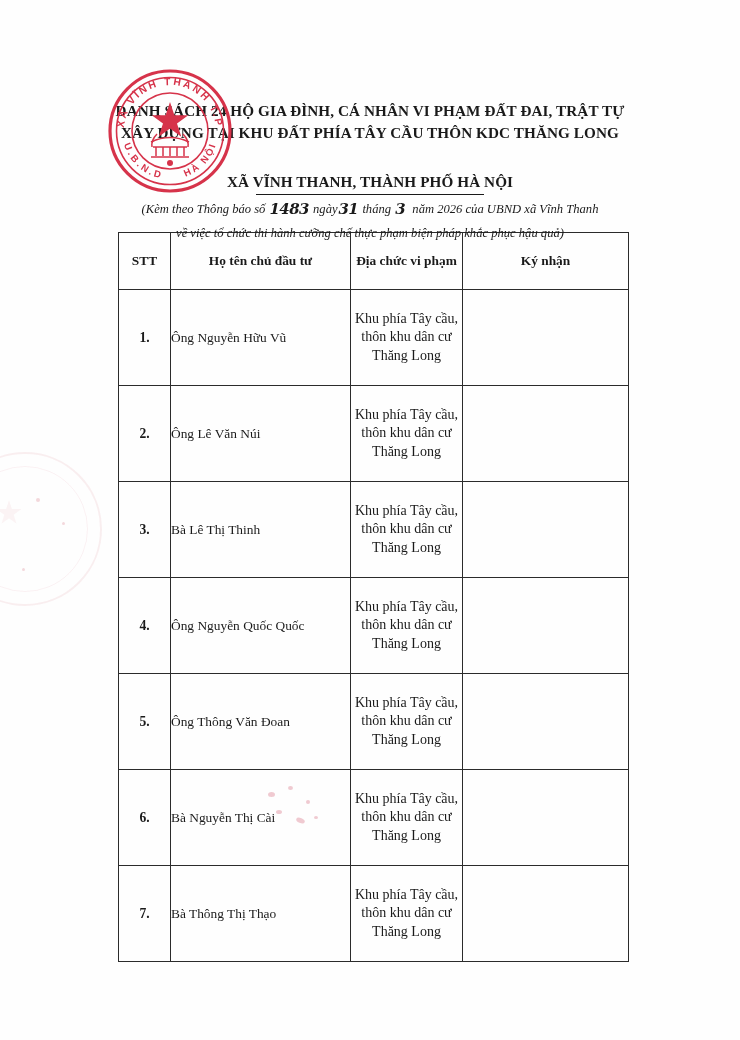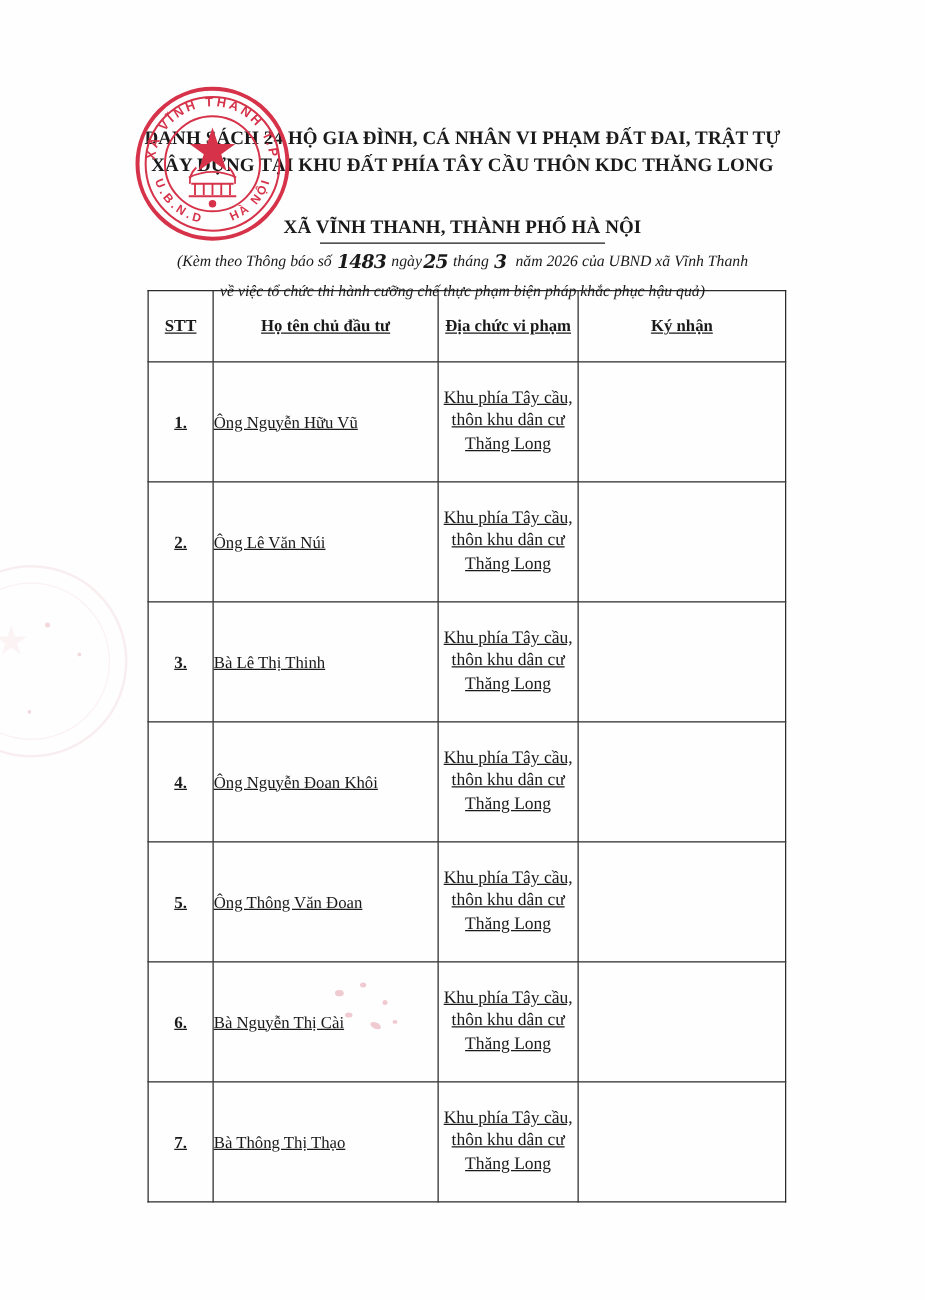--- a/index.html
+++ b/index.html
@@ -111,21 +111,20 @@
     padding: 0 1px;
   }
 
   
   .tbl-wrap {
     position: absolute;
     left: 118px;
     top: 232px;
     width: 510px;
     z-index: 1;
-    text-decoration: underline;
   }
   table.list {
     width: 510px;
     border-collapse: collapse;
     table-layout: fixed;
   }
   table.list th,
   table.list td {
     border: 1px solid #2b2b2b;
     padding: 0;
@@ -237,21 +236,21 @@
     <div class="title-line">DANH SÁCH 24 HỘ GIA ĐÌNH, CÁ NHÂN VI PHẠM ĐẤT ĐAI, TRẬT TỰ</div>
     <div class="title-line">XÂY DỰNG TẠI KHU ĐẤT PHÍA TÂY CẦU THÔN KDC THĂNG LONG</div>
     <div>
       <span class="title-line l3">XÃ VĨNH THANH, THÀNH PHỐ HÀ NỘI</span>
       <div class="title-underline"></div>
     </div>
 
     <div class="subtitle">
       <span>(Kèm theo Thông báo số</span>
       <span class="hand">1483</span>
-      <span>ngày</span><span class="hand">25</span>
+      <span>ngày</span><span class="hand">31</span>
       <span>tháng</span>
       <span class="hand">3</span>
       &nbsp;<span>năm 2026 của UBND xã Vĩnh Thanh</span>
     </div>
     <div class="subtitle">về việc tổ chức thi hành cưỡng chế thực phạm biện pháp khắc phục hậu quả)</div>
   </div>
 
   <div class="tbl-wrap">
     <table class="list">
       <colgroup>
@@ -282,21 +281,21 @@
             <td class="sign"></td>
           </tr>
           <tr>
             <td class="stt">3.</td>
             <td class="name">Bà Lê Thị Thinh</td>
             <td class="loc">Khu phía Tây cầu, thôn khu dân cư Thăng Long</td>
             <td class="sign"></td>
           </tr>
           <tr>
             <td class="stt">4.</td>
-            <td class="name">Ông Nguyễn Đoan Khôi</td>
+            <td class="name">Ông Nguyễn Quốc Quốc</td>
             <td class="loc">Khu phía Tây cầu, thôn khu dân cư Thăng Long</td>
             <td class="sign"></td>
           </tr>
           <tr>
             <td class="stt">5.</td>
             <td class="name">Ông Thông Văn Đoan</td>
             <td class="loc">Khu phía Tây cầu, thôn khu dân cư Thăng Long</td>
             <td class="sign"></td>
           </tr>
           <tr>

